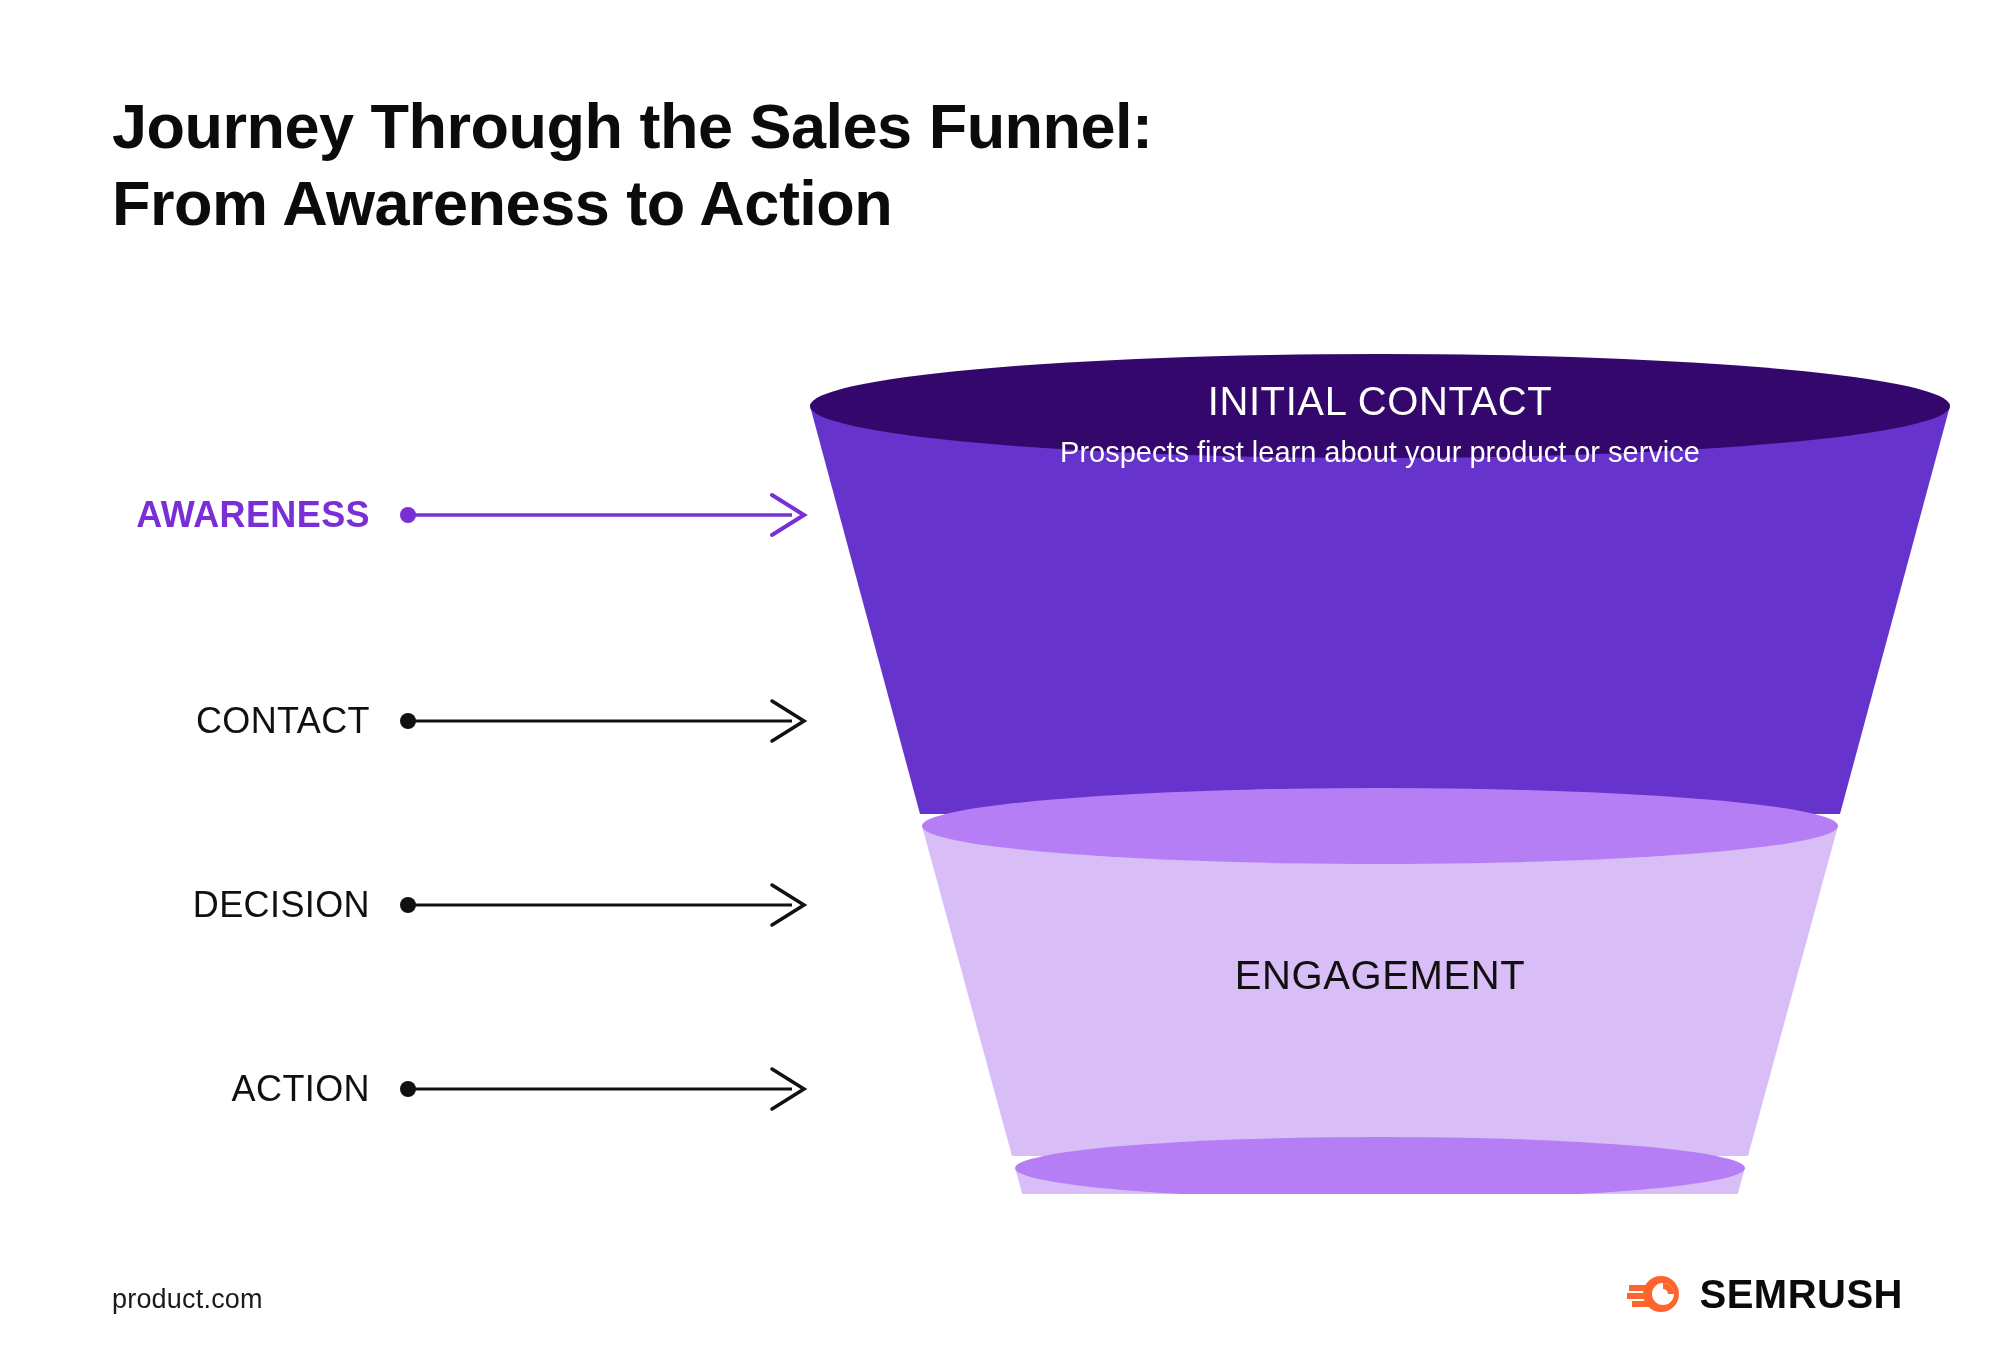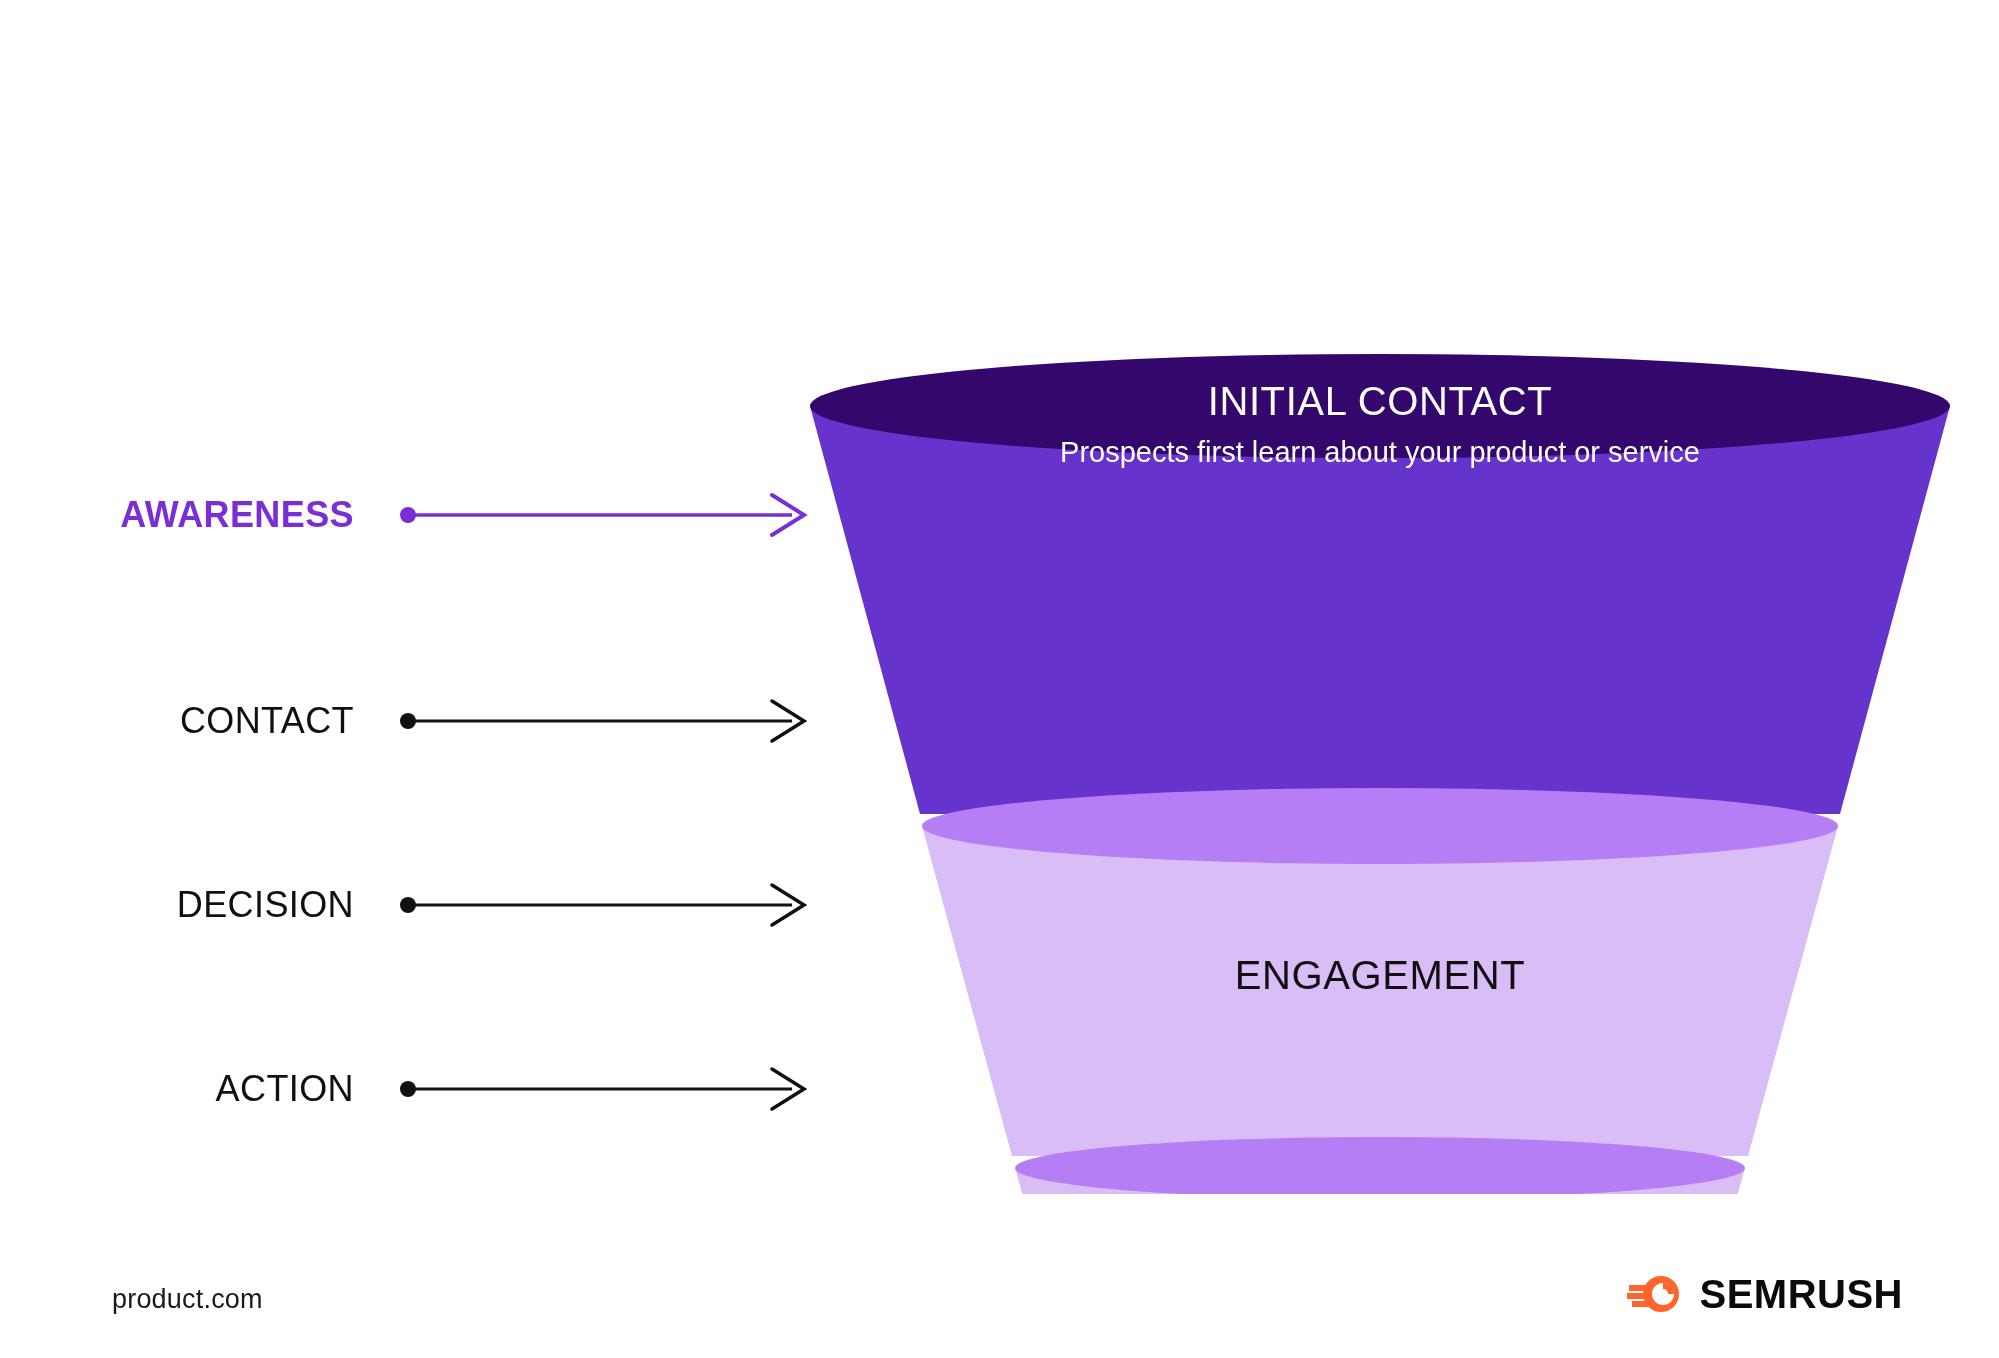--- a/index.html
+++ b/index.html
@@ -35,21 +35,21 @@
   
   .stage-row {
     position: absolute;
     height: 60px;
     display: flex;
     align-items: center;
   }
   .stage-label {
     position: absolute;
     right: 100%;
-    margin-right: 46px;
+    margin-right: 30px;
     white-space: nowrap;
     font-size: 36px;
     font-weight: 400;
     letter-spacing: 0.4px;
     color: #101010;
     line-height: 1;
   }
   .stage-row.accent .stage-label { color: #7a2fd6; font-weight: 600; }
 
   .connector {
@@ -101,20 +101,22 @@
     font-weight: bold;
     letter-spacing: 0.5px;
     color: #0b0b0b;
   }
 </style>
 </head>
 <body>
 
 <div id="canvas">
 
+  <div id="title">Journey Through the Sales Funnel:
+From Awareness to Action</div>
 
   <div class="stage-row accent" style="left:400px; top:485px;">
     <span class="stage-label">AWARENESS</span>
     <div class="connector">
       <svg width="410" height="40" viewBox="0 0 410 40">
         <circle cx="8" cy="20" r="8" fill="#7a2fd6"></circle>
         <line x1="8" y1="20" x2="392" y2="20" stroke="#7a2fd6" stroke-width="3.5"></line>
         <polyline points="372,0 404,20 372,40" fill="none" stroke="#7a2fd6" stroke-width="4" stroke-linecap="round" stroke-linejoin="miter"></polyline>
       </svg>
     </div>

